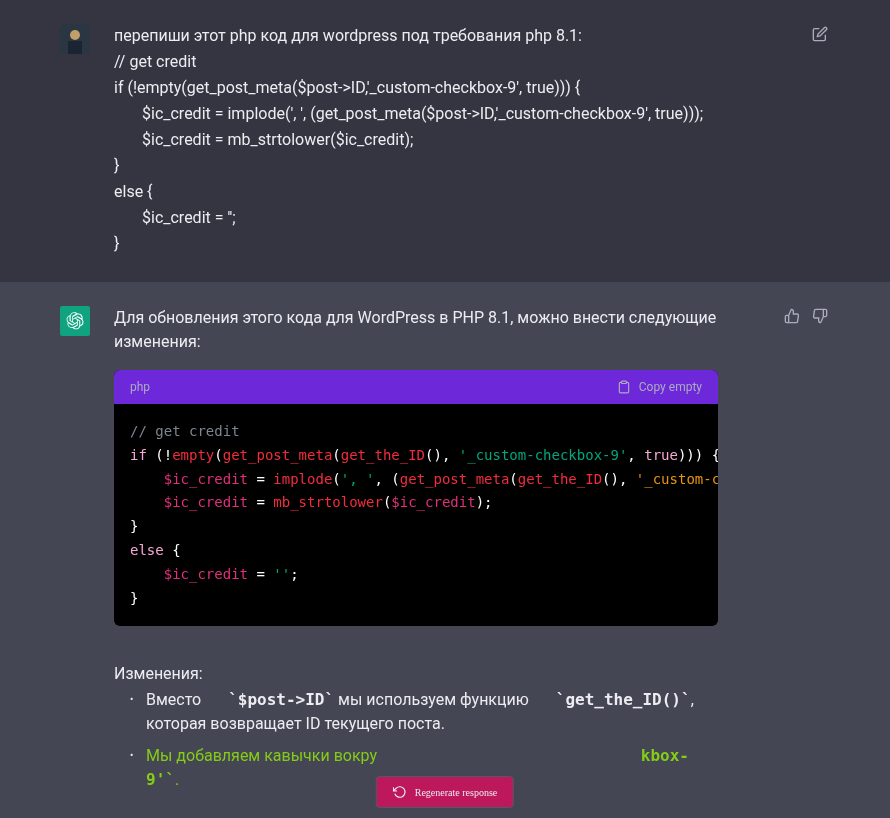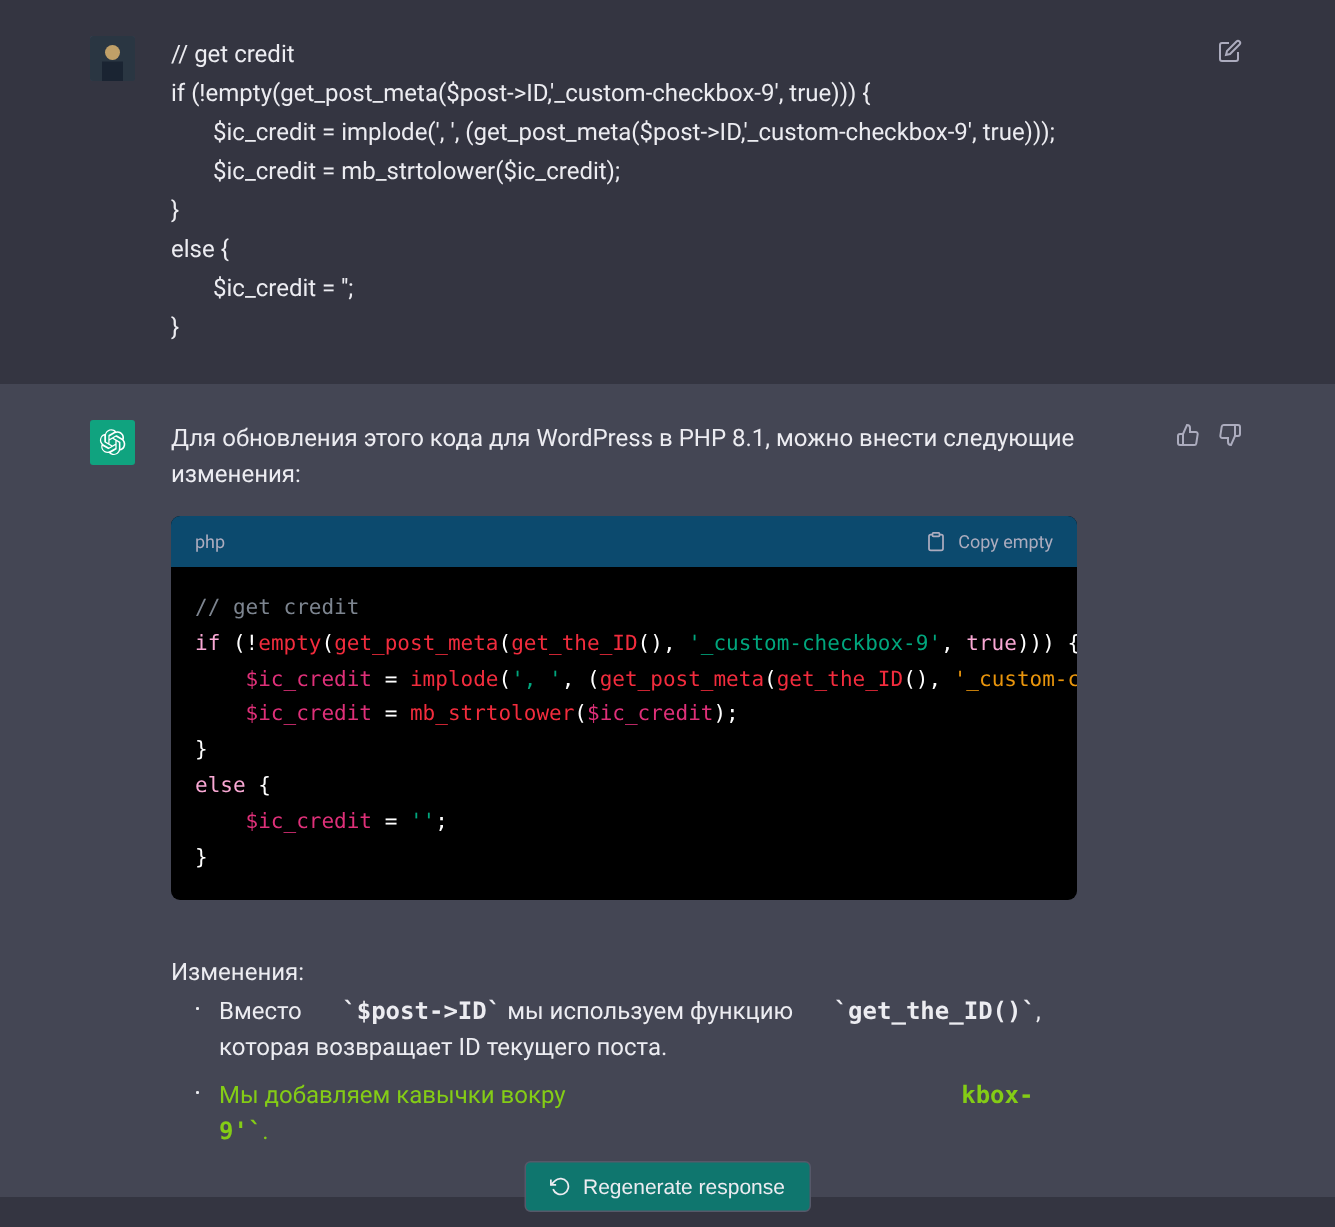--- a/index.html
+++ b/index.html
@@ -91,21 +91,21 @@
       fill: none;
       stroke-width: 2;
     }
     .code-block {
       background: #000000;
       border-radius: 6px;
       margin: 16px 0;
       overflow: hidden;
     }
     .code-header {
-      background: #0c4a6e;
+      background: #6d28d9;
       padding: 8px 16px;
       display: flex;
       justify-content: space-between;
       align-items: center;
       font-size: 12px;
       color: #ACACBE;
     }
     .copy-btn {
       display: flex;
       align-items: center;
@@ -163,30 +163,31 @@
     .inline-code {
       font-family: "Consolas", "Monaco", monospace;
       font-weight: bold;
       margin-left: 23px;
     }
     .regen-btn {
       position: absolute;
       bottom: 10px;
       left: 50%;
       transform: translateX(-50%);
-      background: #0f766e;
+      background: #be185d;
       border: 1px solid #565869;
       border-radius: 4px;
       padding: 8px 16px;
       color: #ECECF1;
-      font-size: 14px;
+      font-size: 10px;
       display: flex;
       align-items: center;
       gap: 8px;
       cursor: pointer;
+      font-family: Liberation Serif, serif;
     }
     .regen-btn svg {
       width: 14px;
       height: 14px;
       stroke: currentColor;
       fill: none;
       stroke-width: 2;
     }
   </style>
 </head>
@@ -194,20 +195,21 @@
 
 <div class="message user">
   <div class="avatar avatar-user">
     <svg viewBox="0 0 30 30">
         <rect width="30" height="30" fill="#2a3642"></rect>
         <circle cx="15" cy="11" r="5" fill="#c0a068"></circle>
         <rect x="8" y="17" width="14" height="13" fill="#1a2432"></rect>
       </svg>
   </div>
   <div class="content">
+    <p>перепиши этот php код для wordpress под требования php 8.1:</p>
     <p>// get credit</p>
     <p>if (!empty(get_post_meta($post-&gt;ID,'_custom-checkbox-9', true))) {</p>
     <p class="indent">$ic_credit = implode(', ', (get_post_meta($post-&gt;ID,'_custom-checkbox-9', true)));</p>
     <p class="indent">$ic_credit = mb_strtolower($ic_credit);</p>
     <p>}</p>
     <p>else {</p>
     <p class="indent">$ic_credit = '';</p>
     <p>}</p>
   </div>
   <div class="actions">

